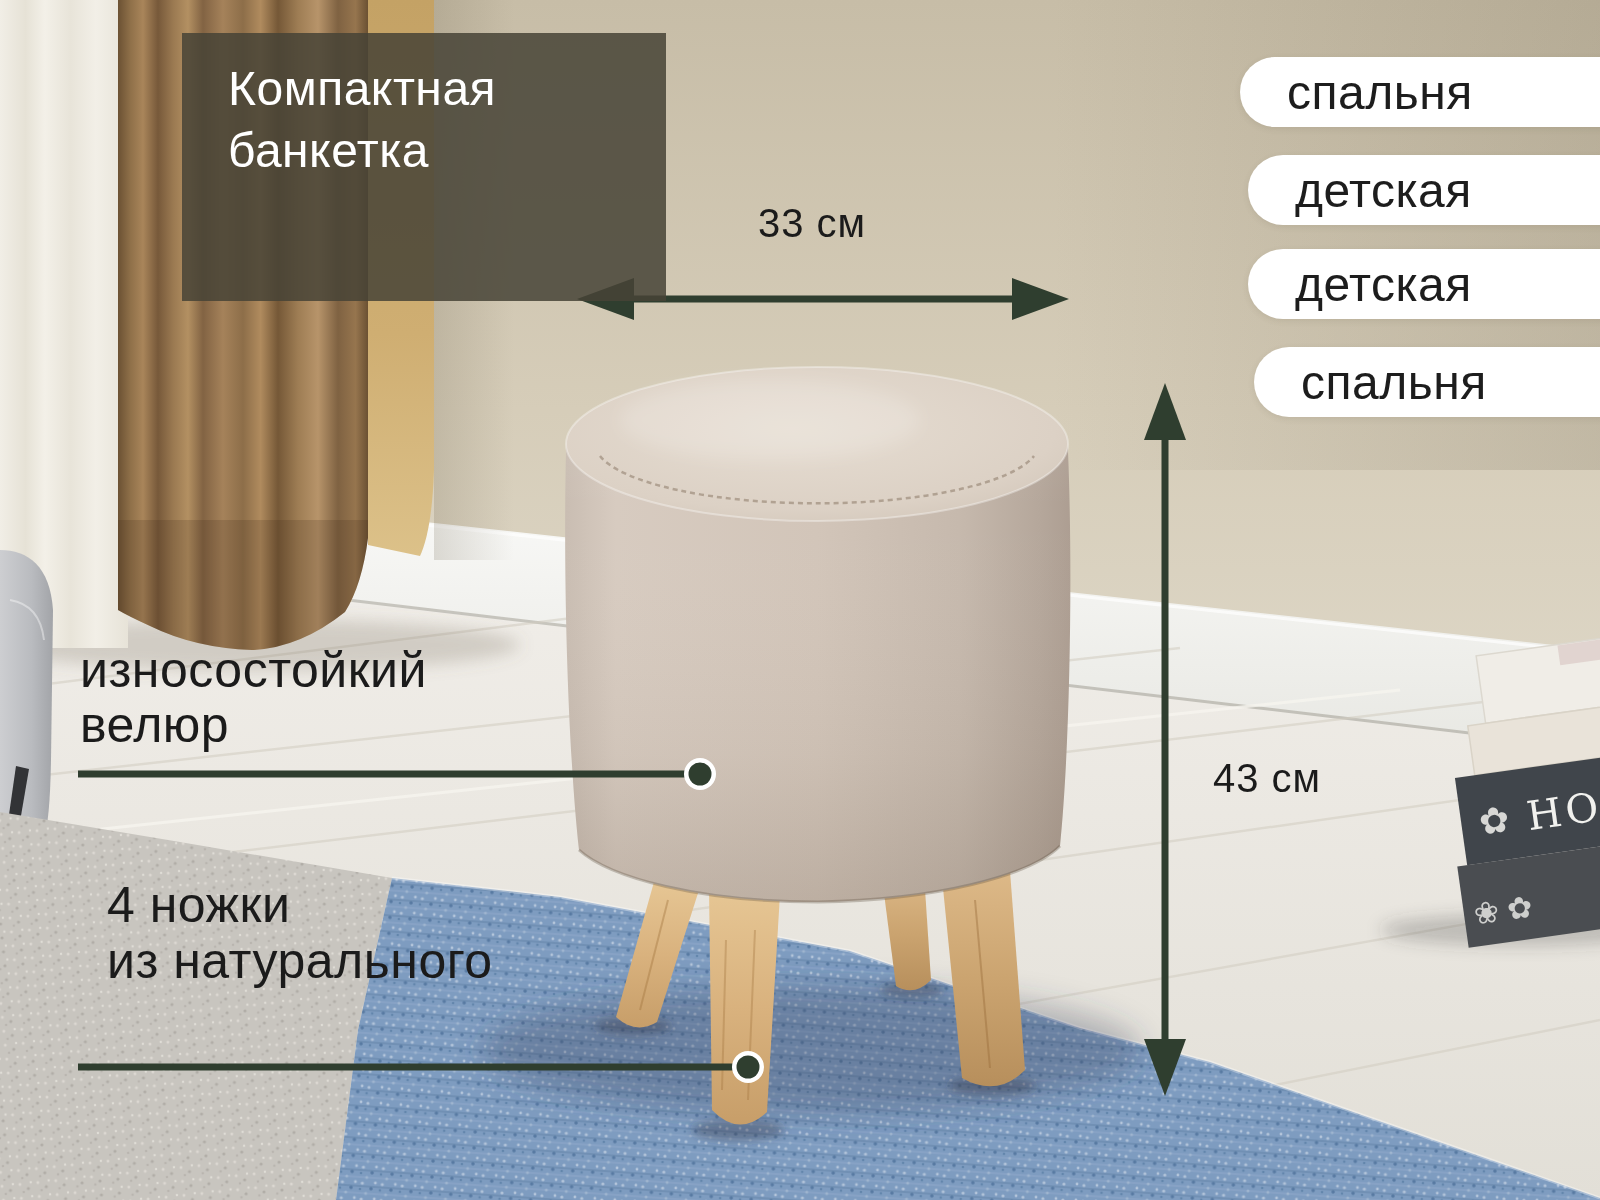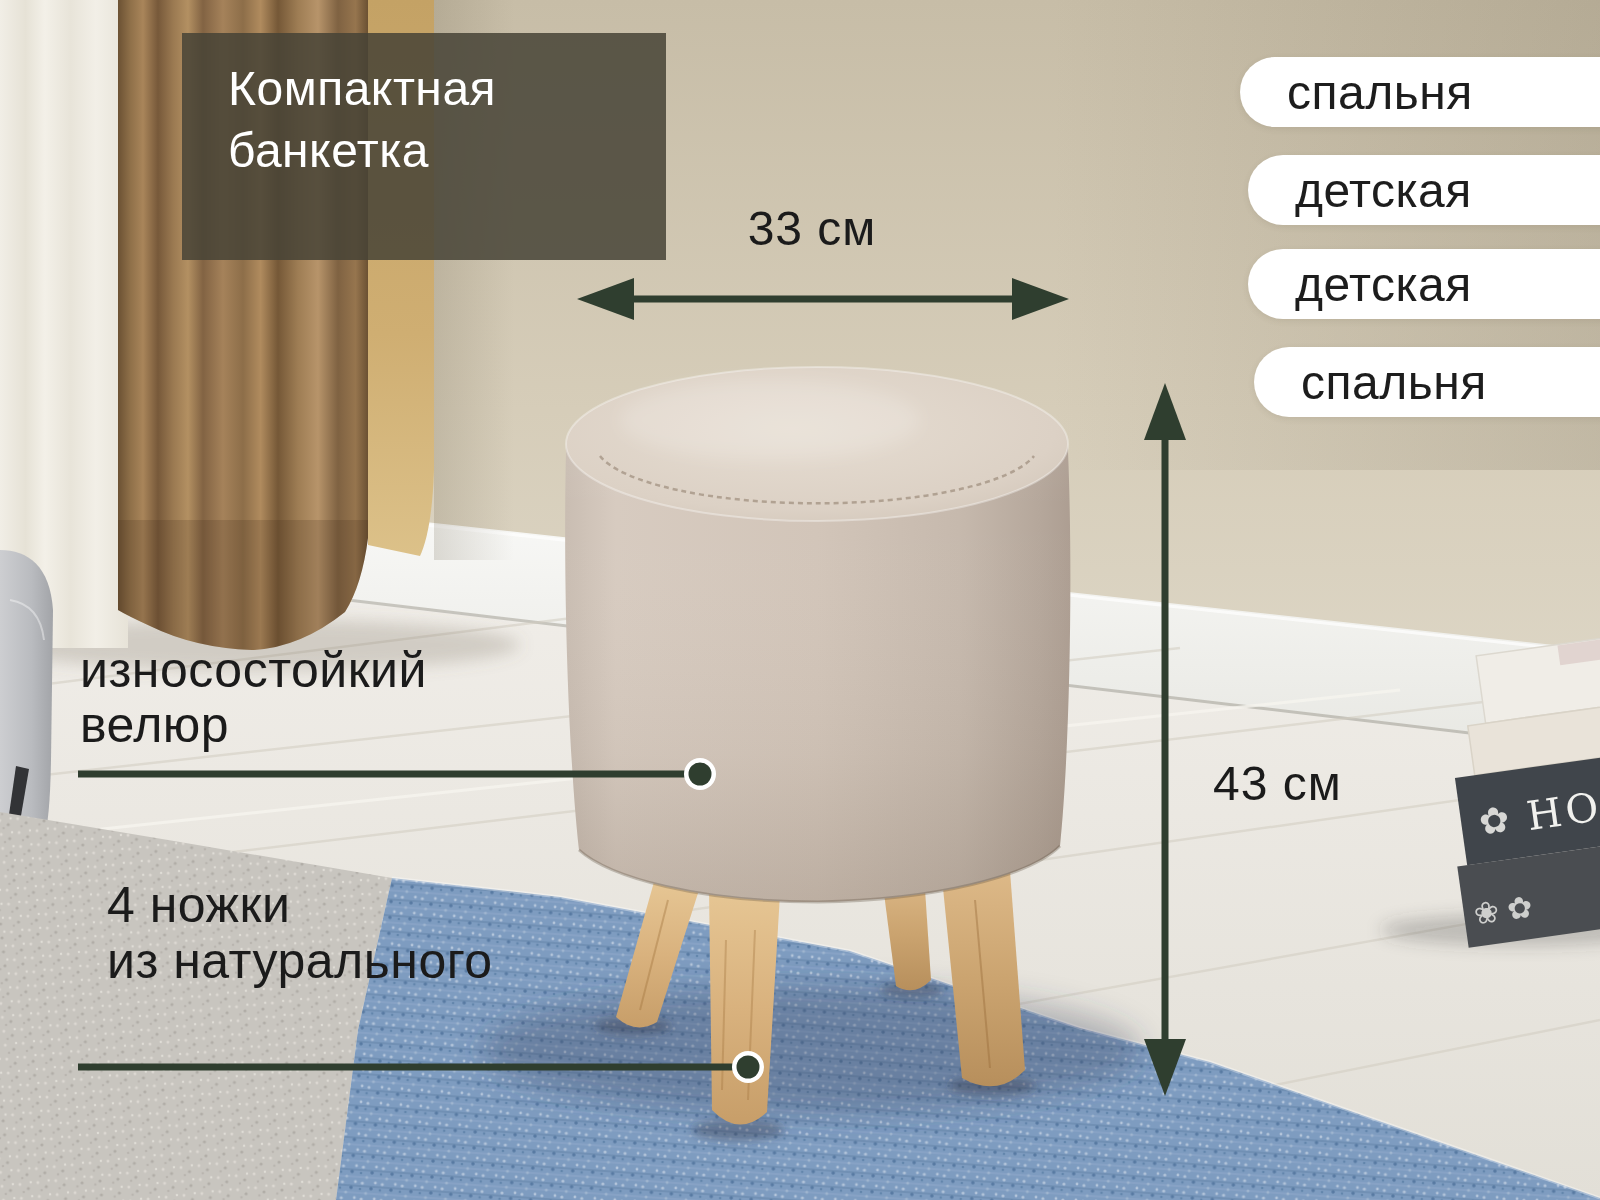--- a/index.html
+++ b/index.html
@@ -9,42 +9,42 @@
     --tag-bg:#ffffff;
     --tag-text:#1d1d1d;
     --label-text:#1b1b1b;
   }
   html,body{margin:0;padding:0;}
   body{font-family:"Liberation Sans",sans-serif;}
   .stage{position:relative;width:1600px;height:1200px;overflow:hidden;background:#d5ccb9;}
   .scene{position:absolute;left:0;top:0;}
 
   .headline-box{
-    position:absolute;left:182px;top:33px;width:484px;height:227px;
+    position:absolute;left:182px;top:33px;width:484px;height:268px;
     background:var(--headline-bg);
     color:var(--headline-text);
     font-size:48px;line-height:62px;letter-spacing:0.5px;
     padding:25px 0 0 46px;box-sizing:border-box;
   }
   .headline-box div{white-space:nowrap;}
 
   .pill{
     position:absolute;height:70px;background:var(--tag-bg);
     border-radius:35px 0 0 35px;display:flex;align-items:center;
     padding-left:47px;box-sizing:border-box;
     color:var(--tag-text);font-size:48px;letter-spacing:0.5px;
     box-shadow:0 2px 6px rgba(90,80,60,0.12);
   }
   .pill-1{left:1240px;top:57px;width:380px;}
   .pill-2{left:1248px;top:155px;width:372px;}
   .pill-3{left:1248px;top:249px;width:372px;}
   .pill-4{left:1254px;top:347px;width:366px;}
 
   .dim-label{
-    position:absolute;color:var(--label-text);font-size:48px;letter-spacing:1px;white-space:nowrap;
+    position:absolute;color:var(--label-text);font-size:40px;letter-spacing:1px;white-space:nowrap;
   }
   .dim-width{left:712px;top:201px;width:200px;text-align:center;}
   .dim-height{left:1213px;top:756px;}
 
   .feature-label{
     position:absolute;color:var(--label-text);font-size:50px;letter-spacing:0.5px;white-space:nowrap;
   }
   .feature-velour{left:80px;top:643px;line-height:55px;}
   .feature-legs{left:70px;top:877px;line-height:56px;margin-left:37px;}
 </style>

